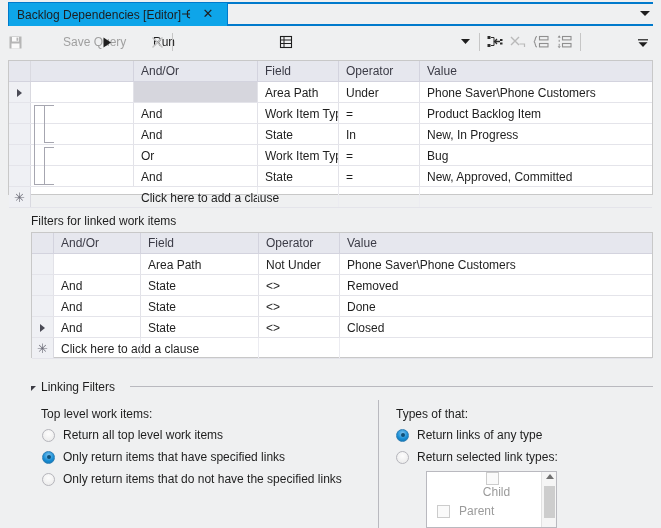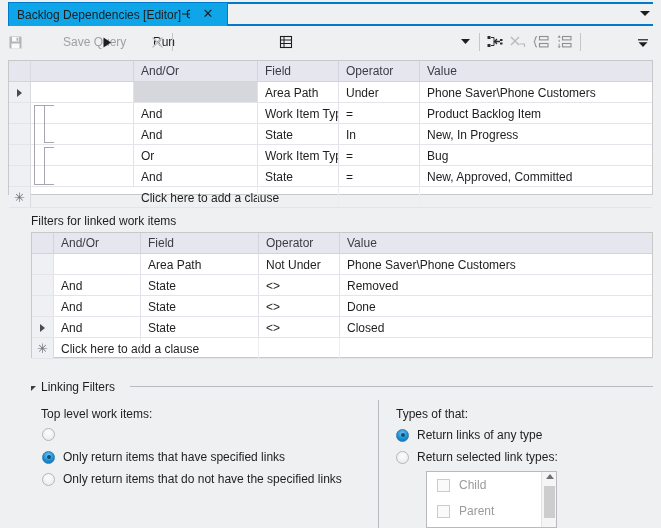--- a/index.html
+++ b/index.html
@@ -383,41 +383,42 @@
   <div class="exp-rule" style="left:130px;top:386px;width:523px;"></div>
 
   <div class="section-label" style="left:41px;top:407px;">Top level work items:</div>
 
   <div class="vrule" style="left:378px;top:400px;height:140px;"></div>
 
   <div class="section-label" style="left:396px;top:407px;">Types of that:</div>
 
   <div class="radio-row" style="left:42px;top:428px;">
     <span class="radio"></span>
+    <span class="radio-lbl">Return all top level work items</span>
   </div>
   <div class="radio-row" style="left:42px;top:450px;">
     <span class="radio on"></span>
     <span class="radio-lbl">Only return items that have specified links</span>
   </div>
   <div class="radio-row" style="left:396px;top:428px;">
     <span class="radio on"></span>
     <span class="radio-lbl">Return links of any type</span>
   </div>
 
   <div class="radio-row" style="left:42px;top:472px;">
     <span class="radio"></span>
     <span class="radio-lbl">Only return items that do not have the specified links</span>
   </div>
   <div class="radio-row" style="left:396px;top:450px;">
     <span class="radio"></span>
     <span class="radio-lbl">Return selected link types:</span>
   </div>
 
   <div class="listbox" style="left:426px;top:471px;width:131px;height:57px;">
-    <div class="lb-item" style="top:0;">
+    <div class="lb-item" style="top:0;flex-direction:column;">
       <span class="cbx"></span>
       <span class="lb-lbl">Child</span>
     </div>
     <div class="lb-item" style="top:26px;">
       <span class="cbx"></span>
       <span class="lb-lbl">Parent</span>
     </div>
     <div class="lb-scroll">
       <span class="lb-scroll-up"></span>
       <span class="lb-thumb"></span>

